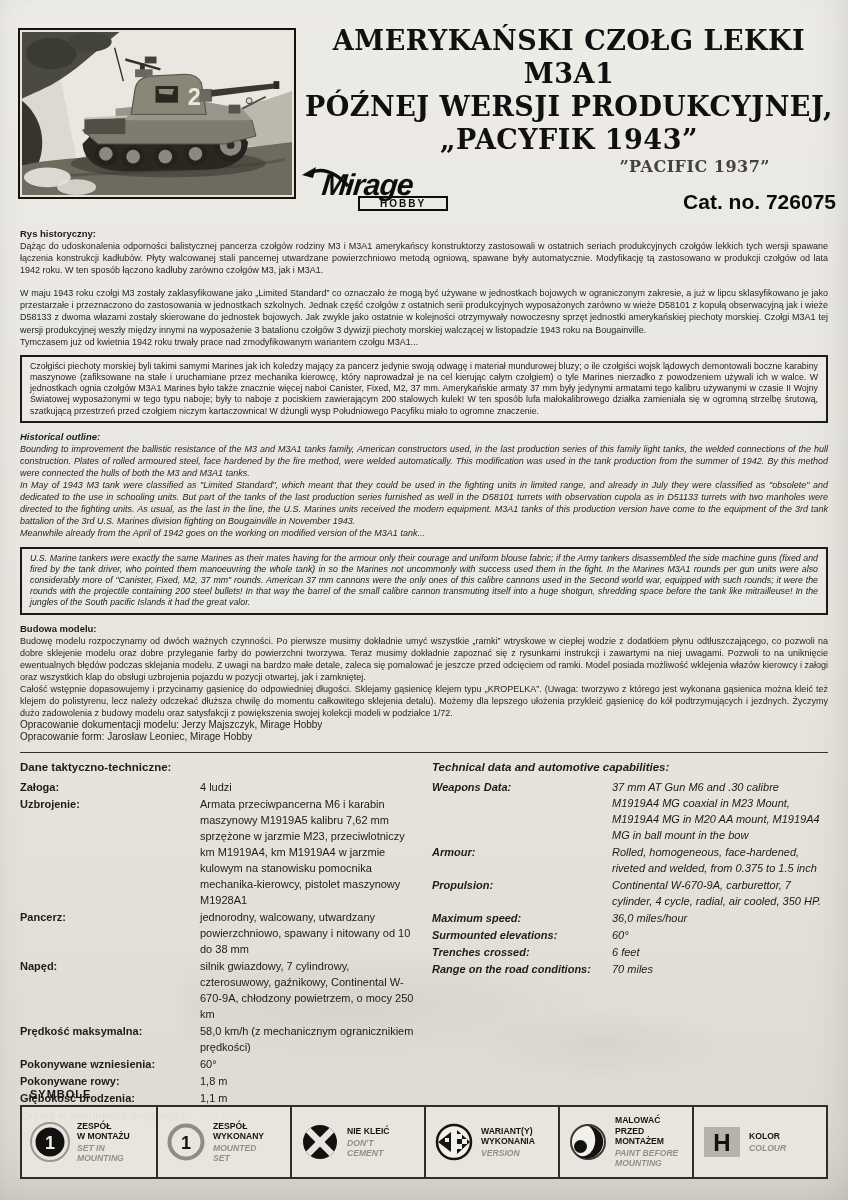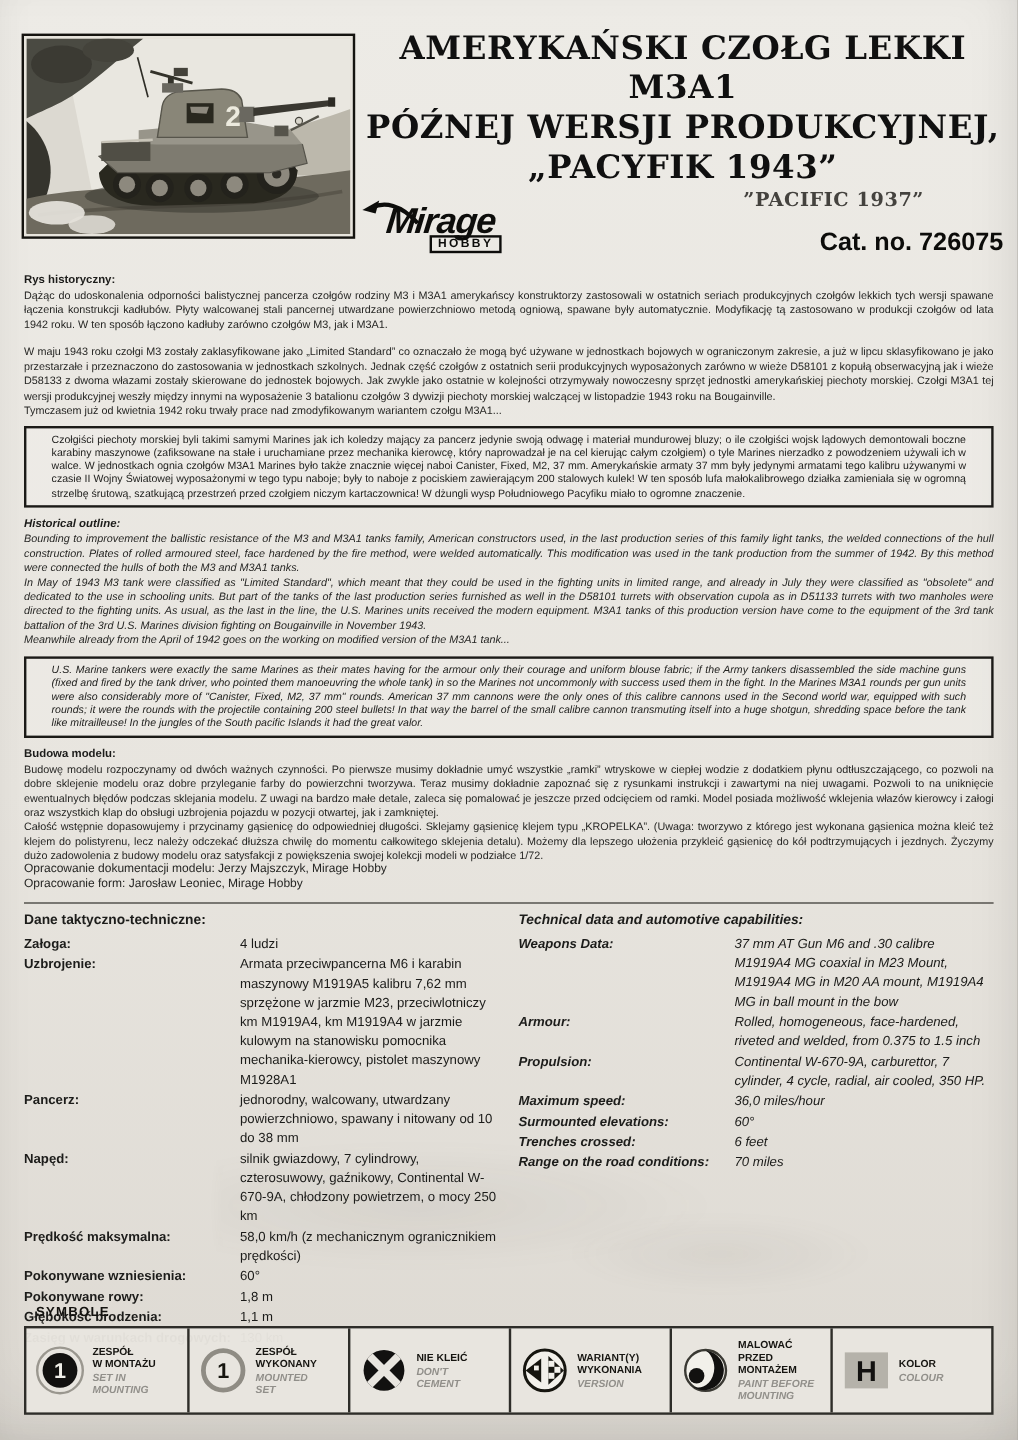--- a/index.html
+++ b/index.html
@@ -14,29 +14,29 @@
   .header { position:relative; height:216px; }
   .tank-figure { position:absolute; left:18px; top:28px; width:278px; height:171px;
     border:2.5px solid #14130f; background:#e7e4dc; padding:2px; }
   .tank-figure svg { width:100%; height:100%; display:block; }
   .title-block { position:absolute; left:298px; right:8px; top:24px; text-align:center; }
   .title-pl { font-family:"DejaVu Serif", serif; font-weight:900; font-size:27px; line-height:33px; color:#101010; letter-spacing:.5px; }
   .title-en1 { margin-top:7px; font-family:"DejaVu Serif", serif; font-weight:700; font-size:16px; line-height:22px; color:#44423e; letter-spacing:.5px; }
   .title-en2 { font-family:"DejaVu Serif", serif; font-weight:700; font-size:16px; line-height:22px; color:#44423e; text-align:right; padding-right:70px; letter-spacing:.5px; }
   .logo { position:absolute; left:300px; top:166px; width:170px; height:52px; }
   .logo .mirage { position:absolute; left:22px; top:2px; font-style:italic; font-weight:900; font-size:30px; letter-spacing:-1px; color:#0d0d0b; transform:skewX(-6deg); }
-  .logo .hobby { position:absolute; left:58px; top:30px; border:2px solid #0d0d0b; font-size:10px; font-weight:800; letter-spacing:2px; padding:0 5px; color:#0d0d0b; background:transparent; }
+  .logo .hobby { position:absolute; left:58px; top:30px; border:2px solid #0d0d0b; font-size:10px; font-weight:800; letter-spacing:2px; padding:0 20px; color:#0d0d0b; background:transparent; }
   .logo svg { position:absolute; left:0; top:-4px; }
   .catno { position:absolute; right:12px; top:190px; font-size:21px; font-weight:800; color:#0c0c0a; }
   
   .bodytext { padding:0 20px;margin-top:12px; }
   .sec-heading { font-size:9.5px; font-weight:800; line-height:12px; margin-top:6px; }
   .para { font-size:9px; line-height:12.1px; text-align:justify; color:#262624; }
   .gap { height:11px; }
-  .box { border:2px solid #1b1a17; padding:4px 21px; margin:7px 0 8px 0; font-size:8.8px; line-height:11.2px; text-align:justify; color:#222220; background:rgba(255,255,255,.15); }
+  .box { border:2px solid #1b1a17; padding:4px 8px; margin:7px 0 8px 0; font-size:8.8px; line-height:11.2px; text-align:justify; color:#222220; background:rgba(255,255,255,.15); }
   .en, .en .para, .en .sec-heading { font-style:italic; }
   .credit { font-size:10px; line-height:12.1px; color:#262624; }
   hr.sep { border:none; border-top:1.6px solid #32312c; margin:9px 0 4px 0; }
   
   .specs { display:grid; grid-template-columns:1fr 1fr; column-gap:16px; font-size:11px; line-height:16px; color:#17171,5; padding:2px 0 0 0; }
   .spec-col h3 { font-size:11.5px; font-weight:800; margin-bottom:4px; }
   .spec-row { display:grid; grid-template-columns:180px 1fr; margin-bottom:1px; }
   .spec-label { font-weight:800; padding-right:6px; }
   .spec-value { color:#1b1b19; }
   .spec-col.en h3, .spec-col.en .spec-label, .spec-col.en .spec-value { font-style:italic; }

